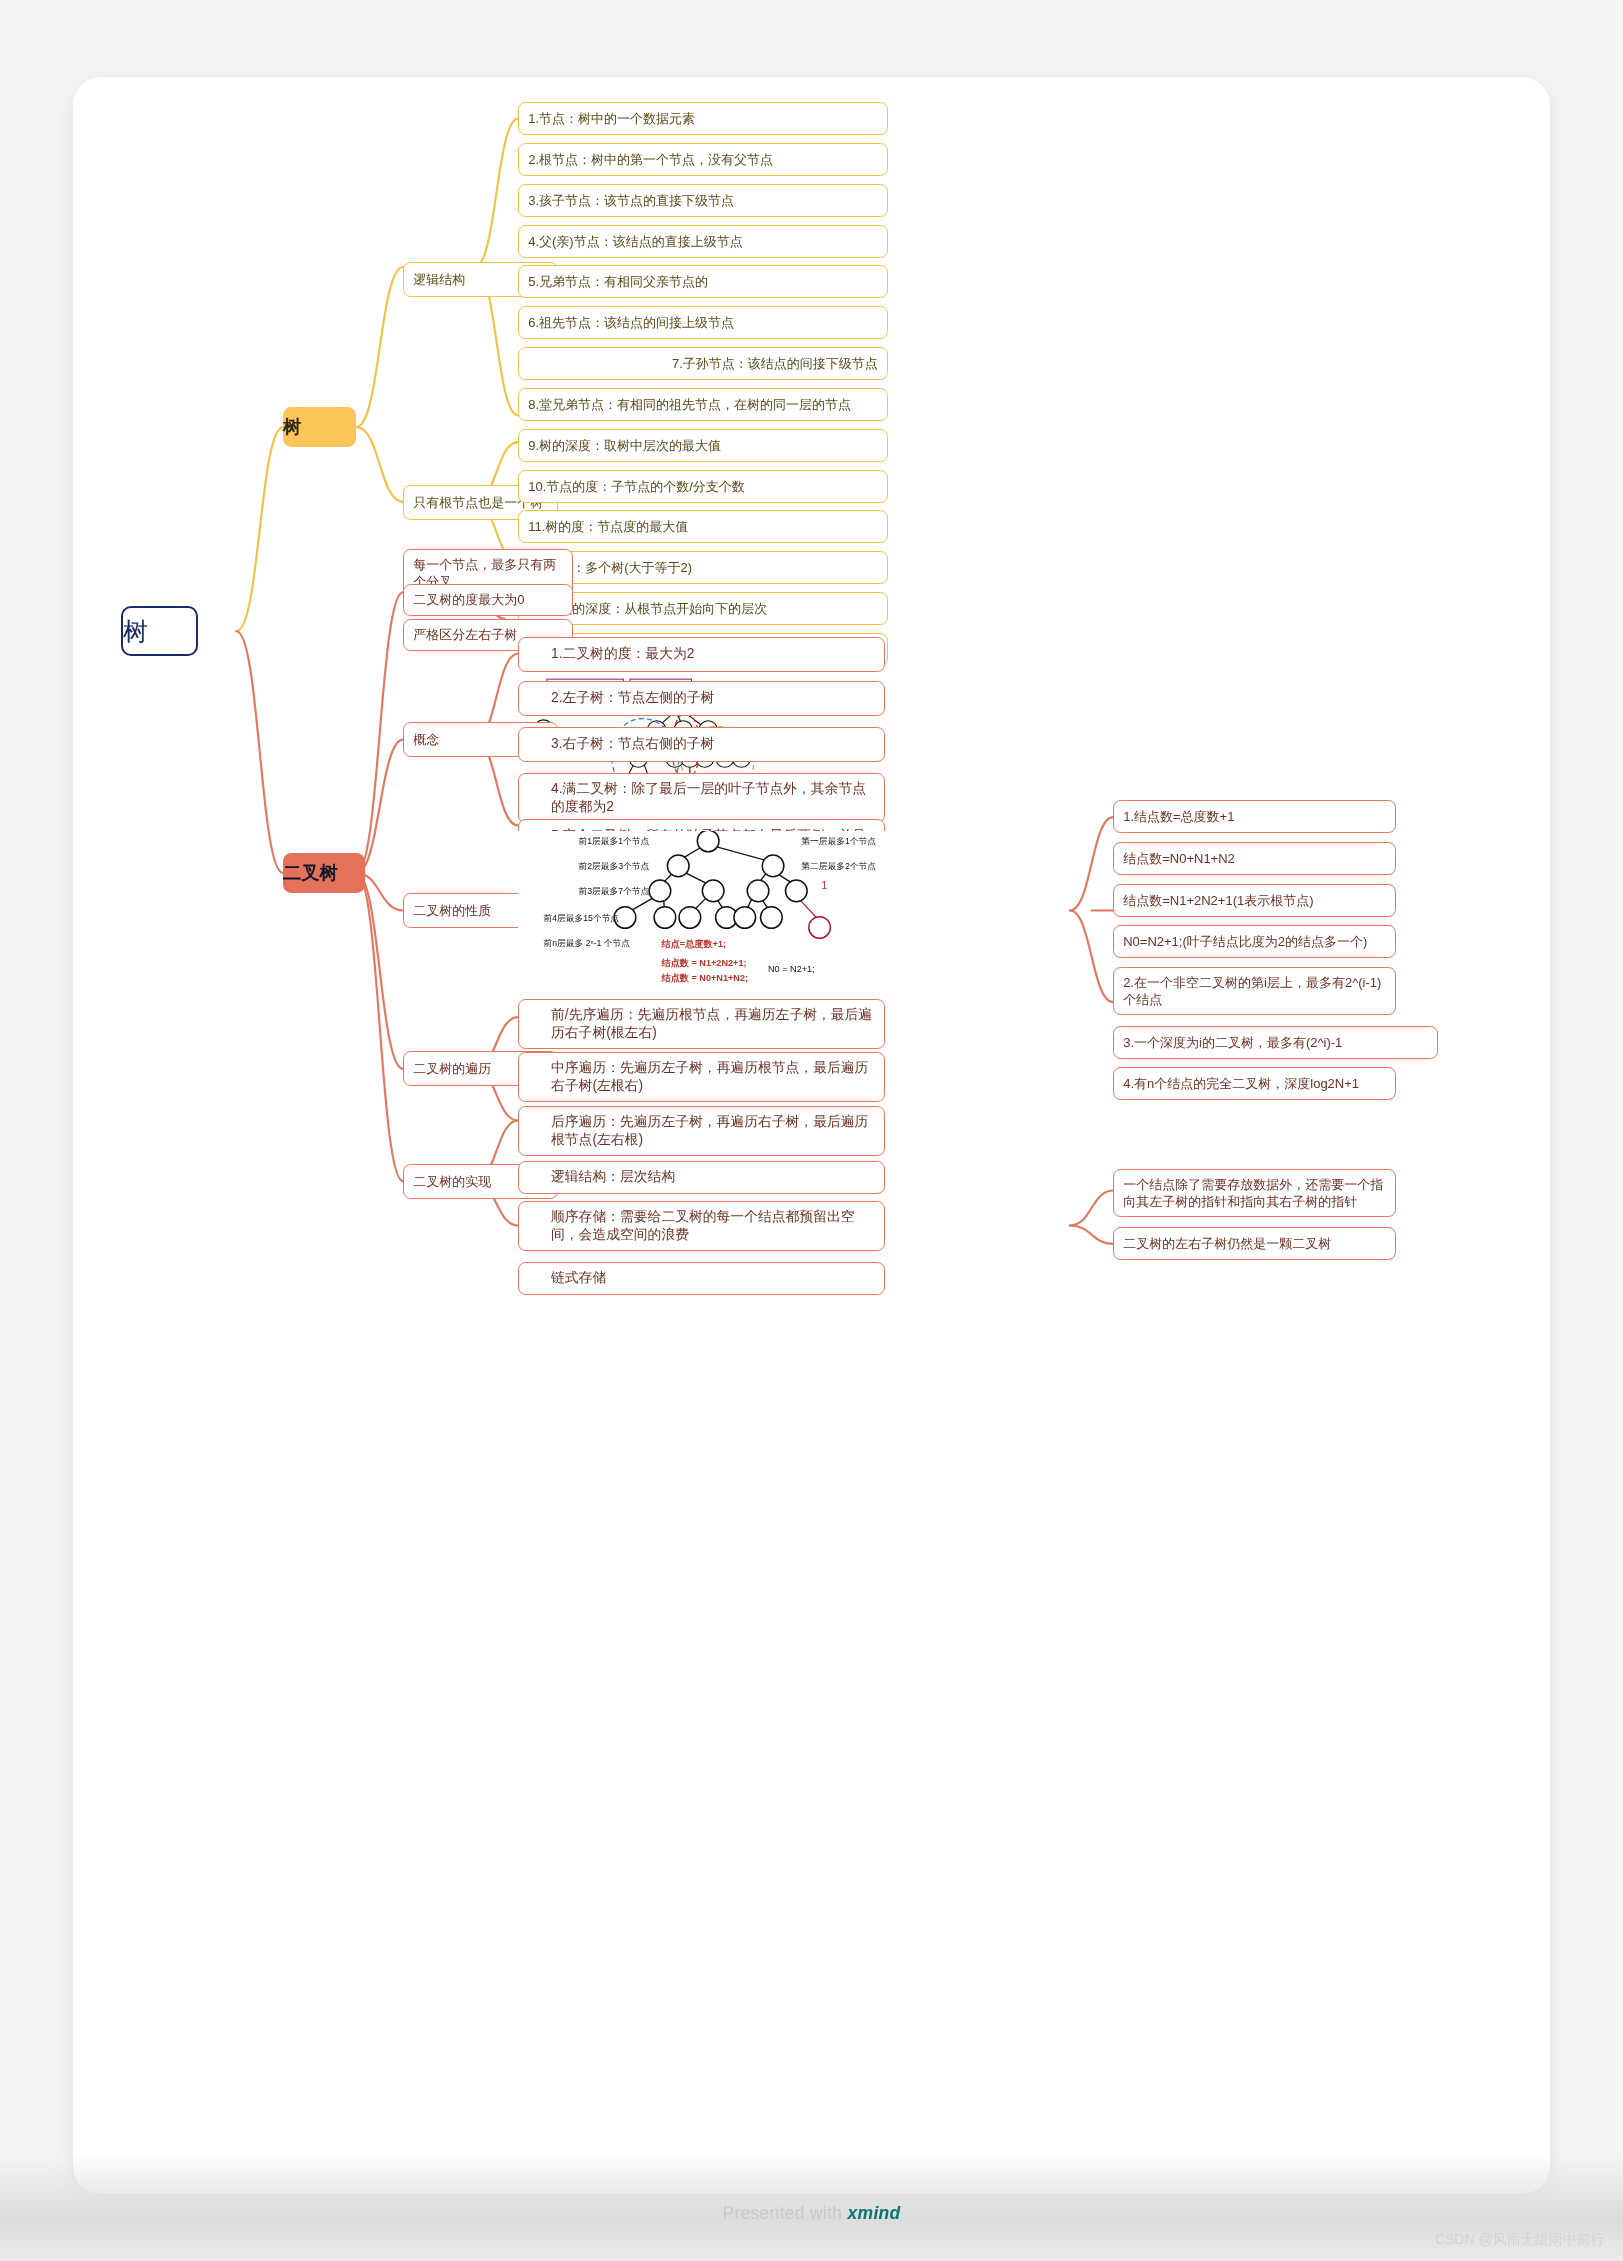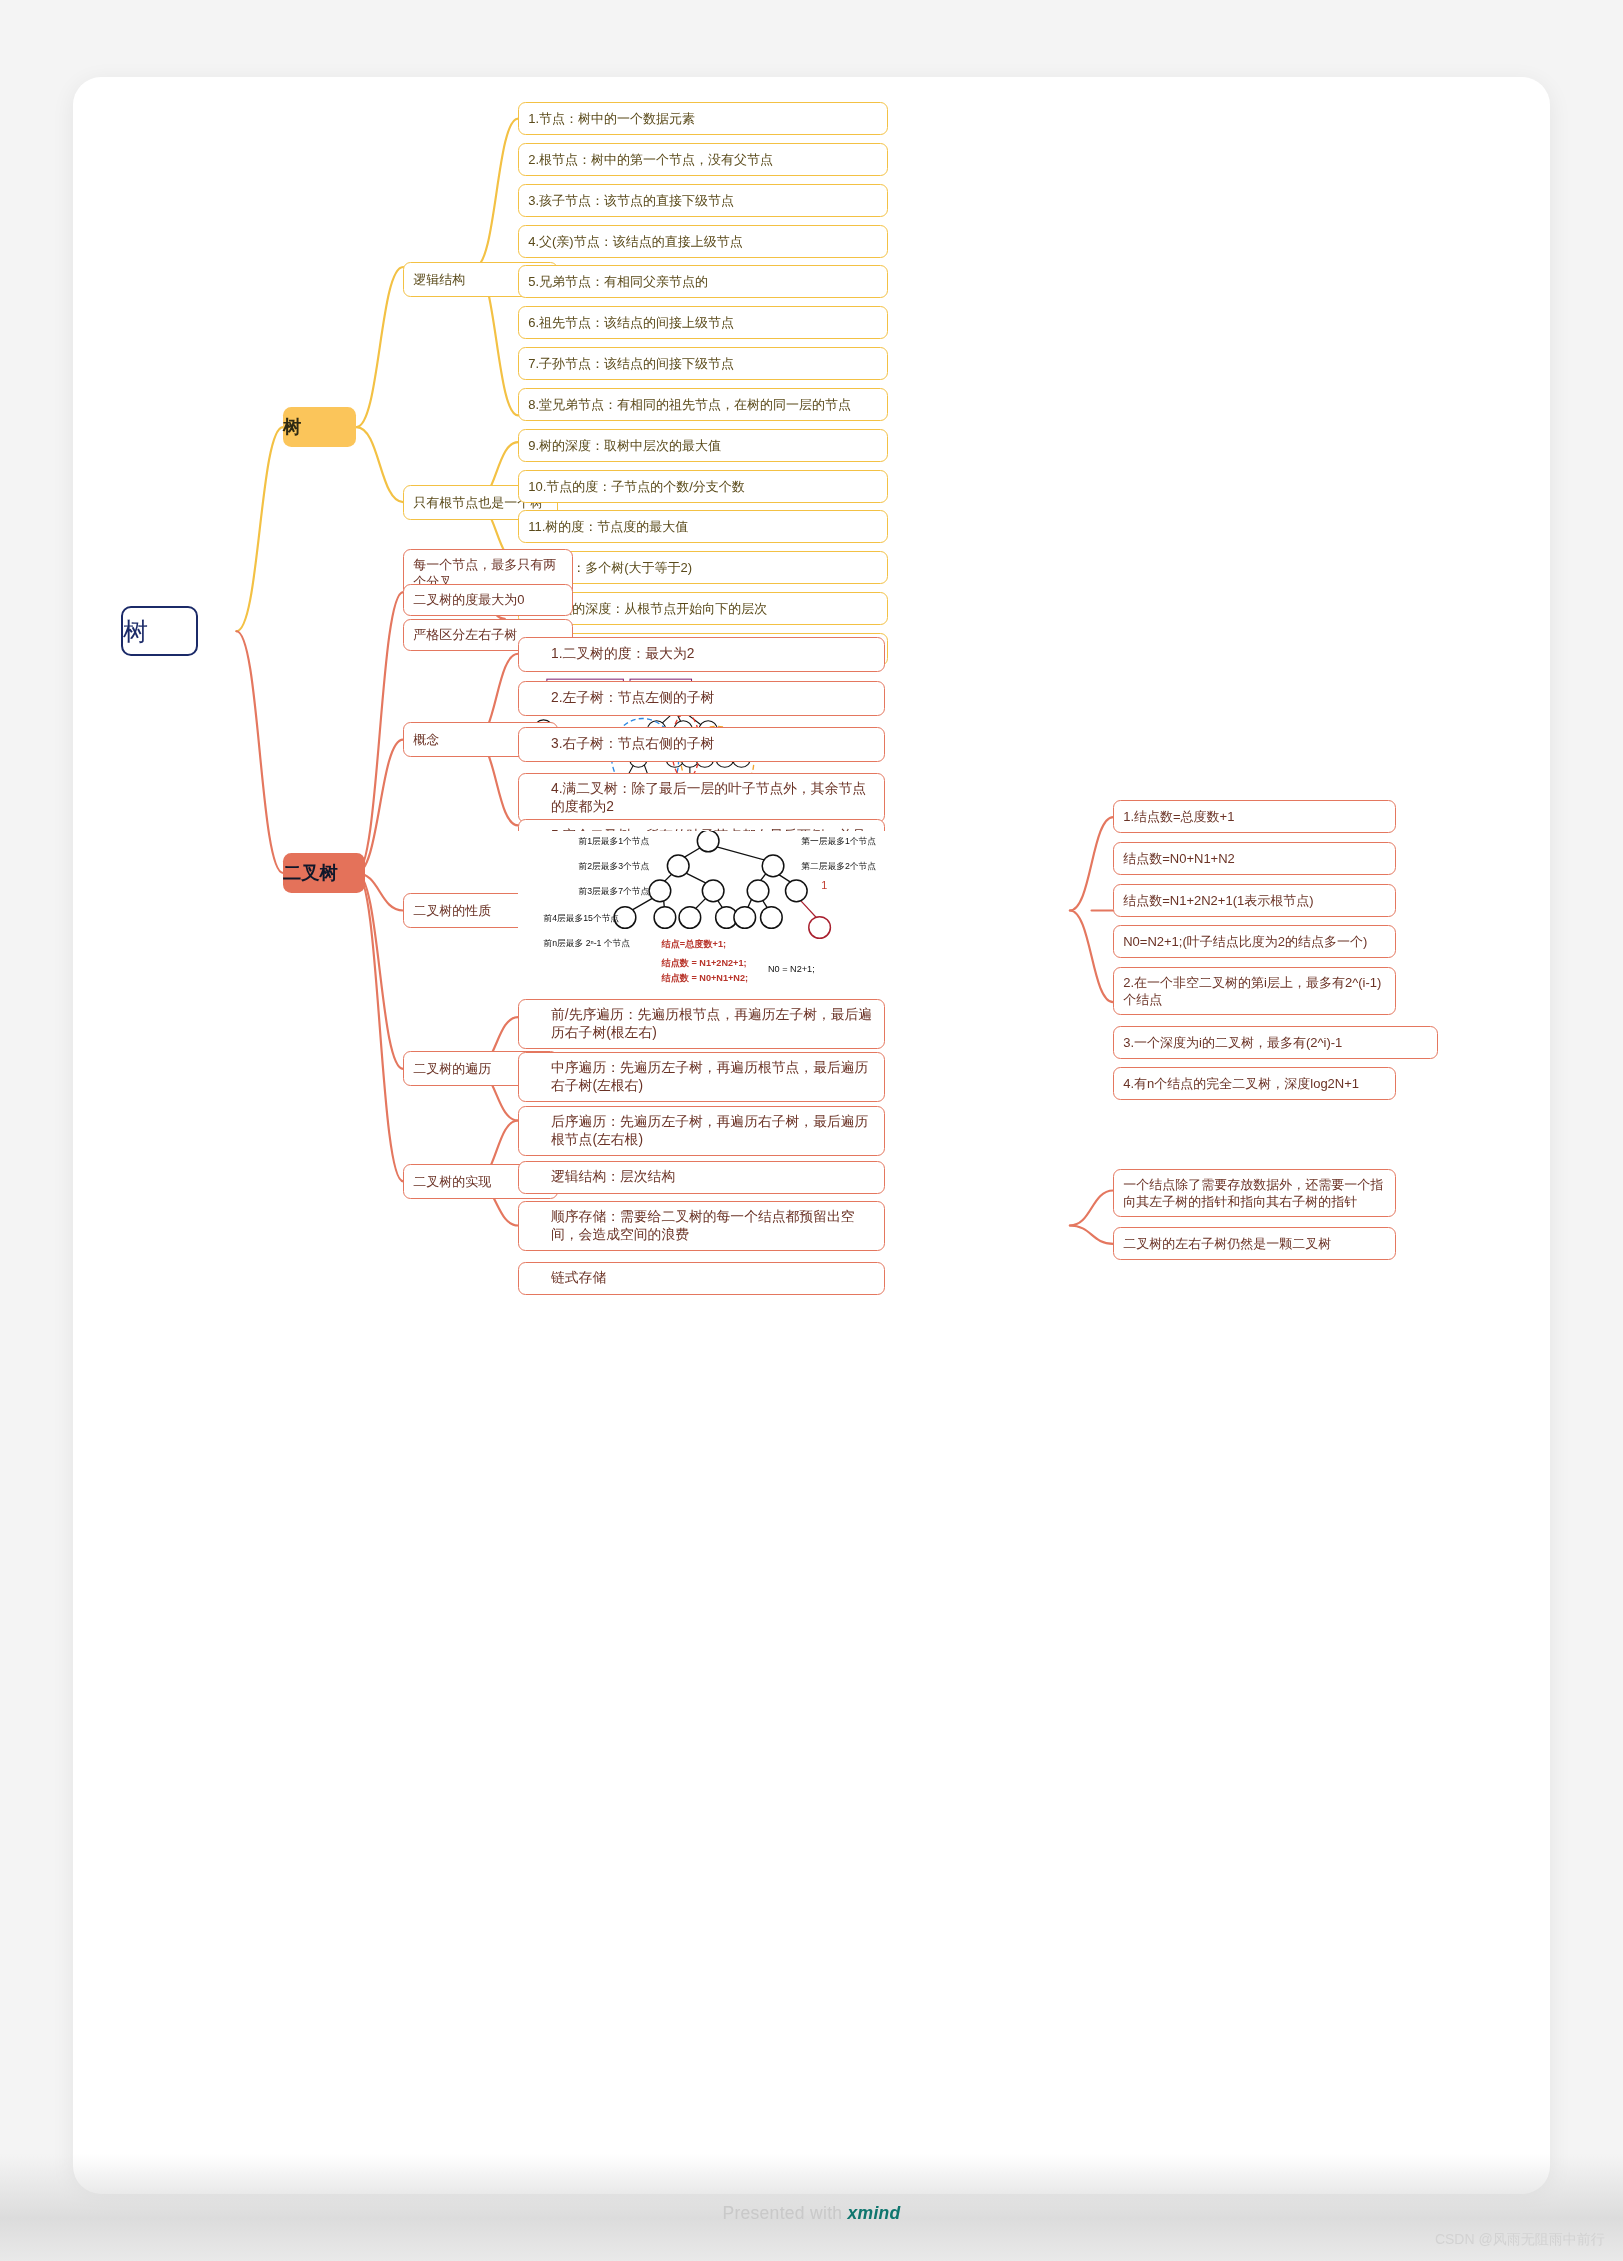--- a/index.html
+++ b/index.html
@@ -146,21 +146,21 @@
     <div class="node box-yellow" style="left:330px; top:408px; width:155px; height:35px;">
       <span>只有根节点也是一个树</span>
     </div>
 
     <div class="node box-yellow" style="left:445px; top:25px; width:370px; min-height:33px;"><span>1.节点：树中的一个数据元素</span></div>
     <div class="node box-yellow" style="left:445px; top:66px; width:370px; min-height:33px;"><span>2.根节点：树中的第一个节点，没有父节点</span></div>
     <div class="node box-yellow" style="left:445px; top:107px; width:370px; min-height:33px;"><span>3.孩子节点：该节点的直接下级节点</span></div>
     <div class="node box-yellow" style="left:445px; top:148px; width:370px; min-height:33px;"><span>4.父(亲)节点：该结点的直接上级节点</span></div>
     <div class="node box-yellow" style="left:445px; top:188px; width:370px; min-height:33px;"><span>5.兄弟节点：有相同父亲节点的</span></div>
     <div class="node box-yellow" style="left:445px; top:229px; width:370px; min-height:33px;"><span>6.祖先节点：该结点的间接上级节点</span></div>
-    <div class="node box-yellow" style="left:445px; top:270px; width:370px; min-height:33px;"><span>7.子孙节点：该结点的间接下级节点</span></div>
+    <div class="node box-yellow" style="left:445px; top:270px; width:370px; min-height:33px;text-align:right;"><span>7.子孙节点：该结点的间接下级节点</span></div>
     <div class="node box-yellow" style="left:445px; top:311px; width:370px; min-height:33px;"><span>8.堂兄弟节点：有相同的祖先节点，在树的同一层的节点</span></div>
     <div class="node box-yellow" style="left:445px; top:352px; width:370px; min-height:33px;"><span>9.树的深度：取树中层次的最大值</span></div>
     <div class="node box-yellow" style="left:445px; top:393px; width:370px; min-height:33px;"><span>10.节点的度：子节点的个数/分支个数</span></div>
     <div class="node box-yellow" style="left:445px; top:433px; width:370px; min-height:33px;"><span>11.树的度：节点度的最大值</span></div>
     <div class="node box-yellow" style="left:445px; top:474px; width:370px; min-height:33px;"><span>12.森林：多个树(大于等于2)</span></div>
     <div class="node box-yellow" style="left:445px; top:515px; width:370px; min-height:33px;"><span>13.节点的深度：从根节点开始向下的层次</span></div>
     <div class="node box-yellow" style="left:445px; top:556px; width:370px; min-height:33px;"><span>14.叶子结点：度为0的结点</span></div>
 
     <div class="illus" style="left:445px; top:598px; width:377px; height:148px;">
       <svg viewBox="0 0 452 178" width="377" height="148">

